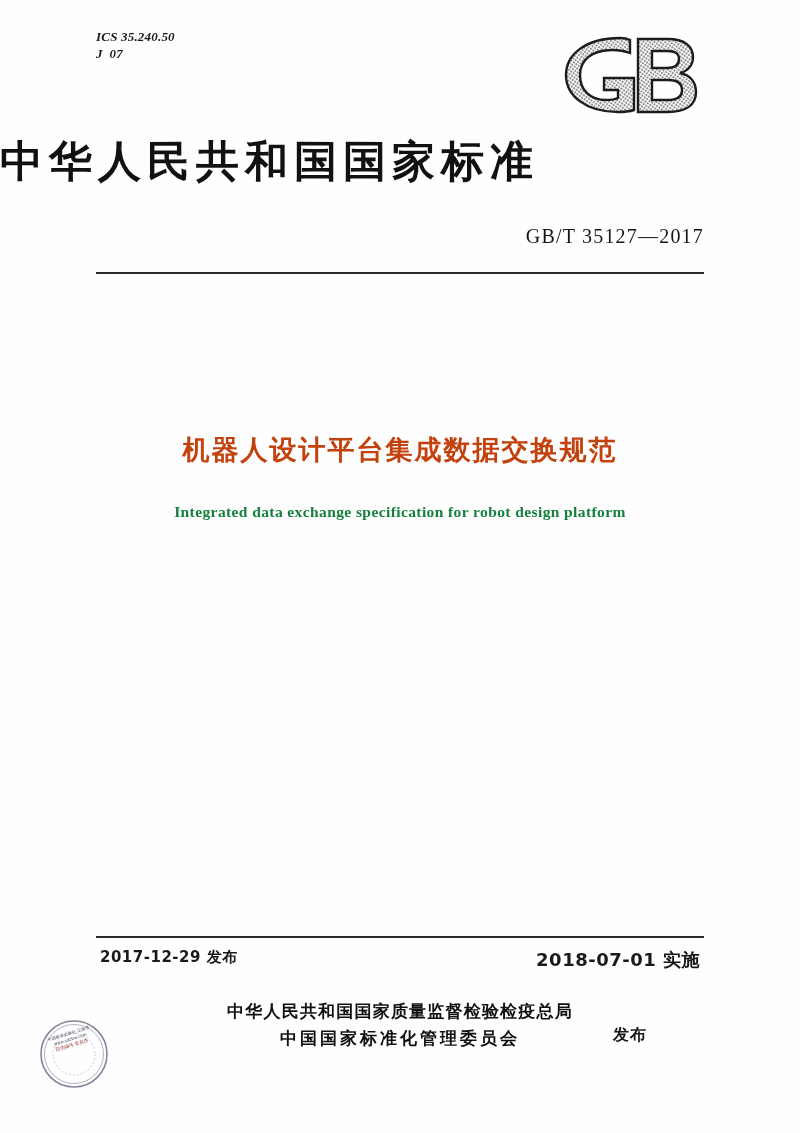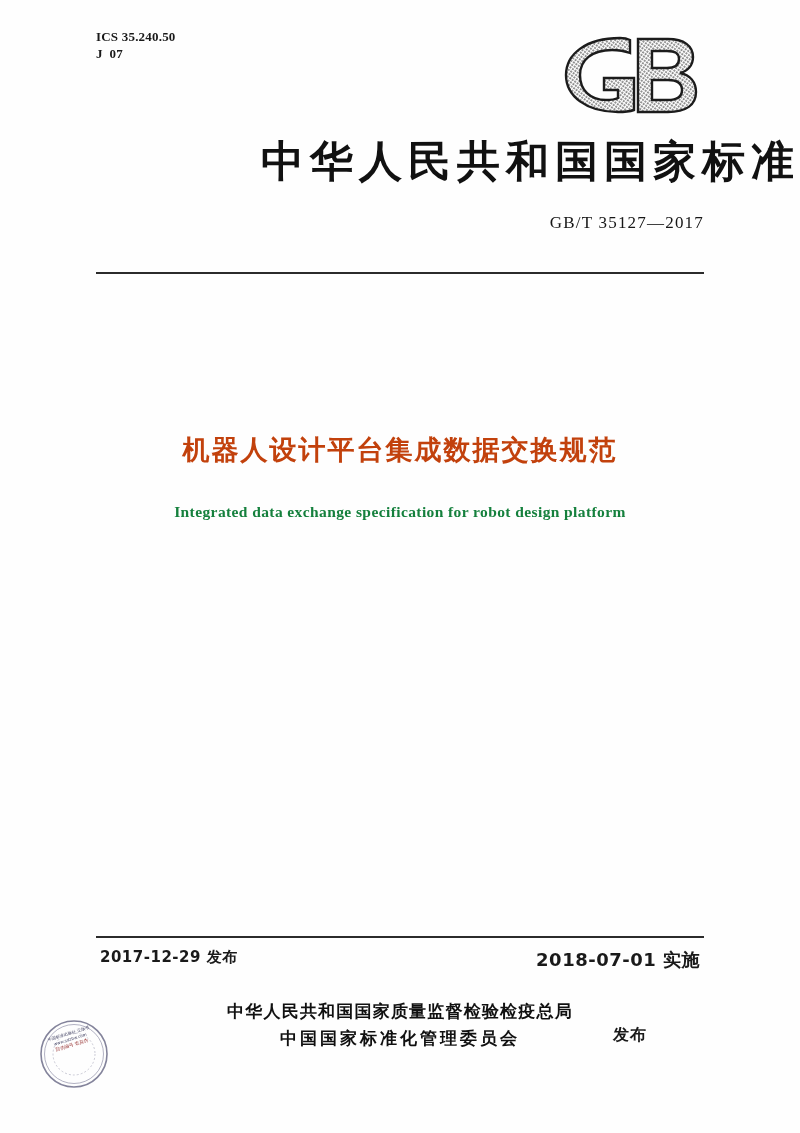--- a/index.html
+++ b/index.html
@@ -19,52 +19,53 @@
   
   .ics-block {
     position: absolute;
     left: 96px;
     top: 28px;
     font-family: "Liberation Serif", serif;
     font-weight: bold;
     font-size: 13px;
     line-height: 17px;
     letter-spacing: 0.2px;
+    font-style: italic;
   }
   .ics-block div {
     white-space: pre;
   }
   
   .gb-logo {
     position: absolute;
     right: 96px;
     top: 34px;
     width: 148px;
     height: 82px;
   }
   
   .cn-standard-title {
     position: absolute;
     left: 0;
     right: 0;
     top: 133px;
-    text-align: right;
+    text-align: left;
     font-family: Liberation Mono, monospace;
     font-weight: bold;
     font-size: 43px;
     letter-spacing: 6px;
     color: #111;
   }
   
   .std-number {
     position: absolute;
     right: 96px;
-    top: 213px;
-    font-family: "Liberation Serif", serif;
-    font-size: 17px;
+    top: 225px;
+    font-family: "Liberation Serif", serif;
+    font-size: 20px;
     letter-spacing: 1.2px;
     color: #161616;
   }
   
   .rule {
     position: absolute;
     left: 96px;
     right: 96px;
     height: 0;
     border-top: 1px solid #2b2b2b;

